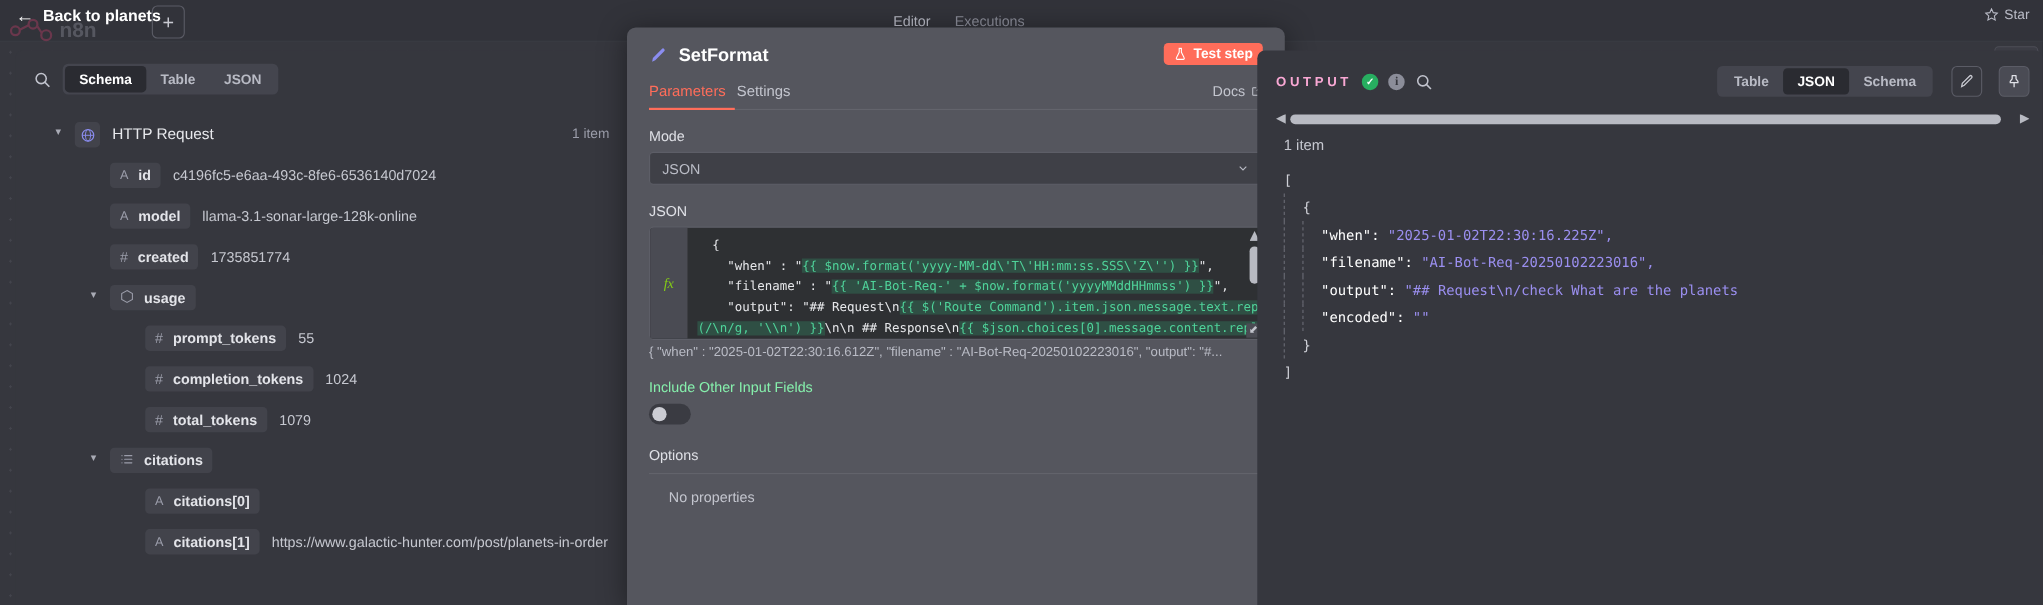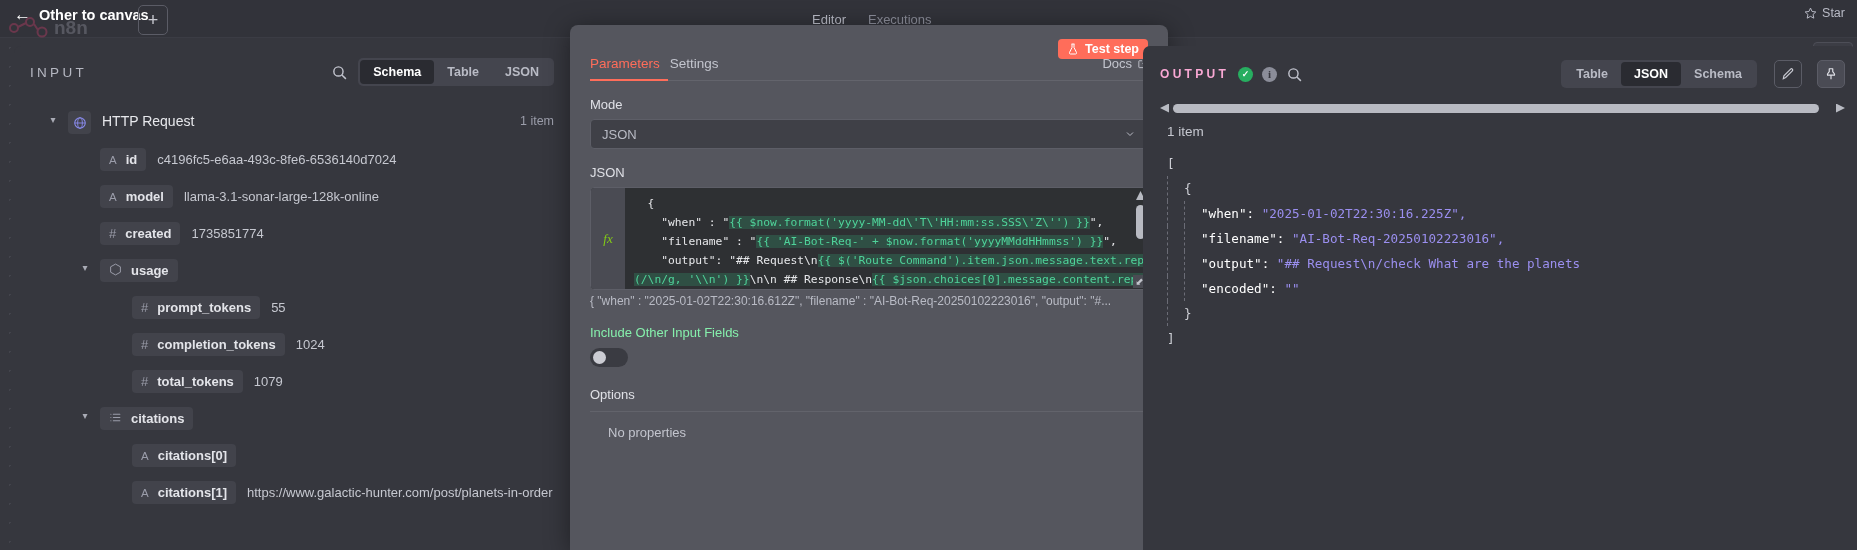--- a/index.html
+++ b/index.html
@@ -266,21 +266,21 @@
   <svg class="n8n-logo" width="120" height="34" viewBox="0 0 120 34">
     <circle cx="8" cy="20" r="4" fill="none" stroke="#a33b5e" stroke-width="2"></circle>
     <circle cx="24" cy="14" r="4" fill="none" stroke="#a33b5e" stroke-width="2"></circle>
     <circle cx="36" cy="24" r="4.5" fill="none" stroke="#a33b5e" stroke-width="2"></circle>
     <path d="M12 19 L20 15 M28 16 L32 22" stroke="#a33b5e" stroke-width="2" fill="none"></path>
     <text x="48" y="26" fill="#7a7b86" font-size="19" font-family="Liberation Sans, sans-serif" font-weight="700">n8n</text>
   </svg>
 
   <div class="back-to-canvas">
     <span class="back-arrow">←</span>
-    <span>Other to canvas</span>
+    <span>Back to planets</span>
   </div>
 
   <div class="plus-btn">
     <span>+</span>
   </div>
 
   <div class="editor-tabs">
     <div class="active">Editor</div>
     <div>Executions</div>
   </div>
@@ -288,21 +288,20 @@
   <div class="star-btn">
     <svg width="13" height="13" viewBox="0 0 24 24">
       <path d="M12 2l2.9 6.3 6.9.8-5.1 4.7 1.4 6.8L12 17.3 5.9 20.6l1.4-6.8L2.2 9.1l6.9-.8z" fill="none" stroke="#b9bbc6" stroke-width="1.8"></path>
     </svg>
     <span>Star</span>
   </div>
   <div class="topright-box"></div>
 
   <div class="input-panel">
     <div class="panel-head">
-      <div class="panel-title">INPUT</div>
       <div class="icon-btn">
         <svg width="17" height="17" viewBox="0 0 24 24">
           <circle cx="10.5" cy="10.5" r="6.5" fill="none" stroke="#c2c4ce" stroke-width="2"></circle>
           <path d="M15.4 15.4L21 21" stroke="#c2c4ce" stroke-width="2"></path>
         </svg>
       </div>
       <div class="seg">
         <div class="on">Schema</div>
         <div>Table</div>
         <div>JSON</div>
@@ -403,20 +402,26 @@
               <span class="nm">citations[1]</span>
             </div>
             <div class="tval">https://www.galactic-hunter.com/post/planets-in-order</div>
           </div>
         </div>
     </div>
   </div>
 
   <div class="ndv">
     <div class="ndv-head">
+      <div class="ndv-title">
+        <svg width="17" height="17" viewBox="0 0 24 24">
+          <path d="M4 20l1-5L16.5 3.5a2 2 0 013 3L8 18l-4 2z" fill="#8b8df0"></path>
+        </svg>
+        <span class="nm">SetFormat</span>
+      </div>
       <button class="test-step">
         <svg width="12" height="12" viewBox="0 0 24 24">
           <path d="M9 2h6M10 2v7L5 19a2 2 0 001.8 3h10.4a2 2 0 001.8-3l-5-10V2" fill="none" stroke="#fff" stroke-width="2" stroke-linejoin="round"></path>
         </svg>
         <span>Test step</span>
       </button>
 
       <div class="ndv-tabs">
         <div class="t on">Parameters</div>
         <div class="t">Settings</div>

